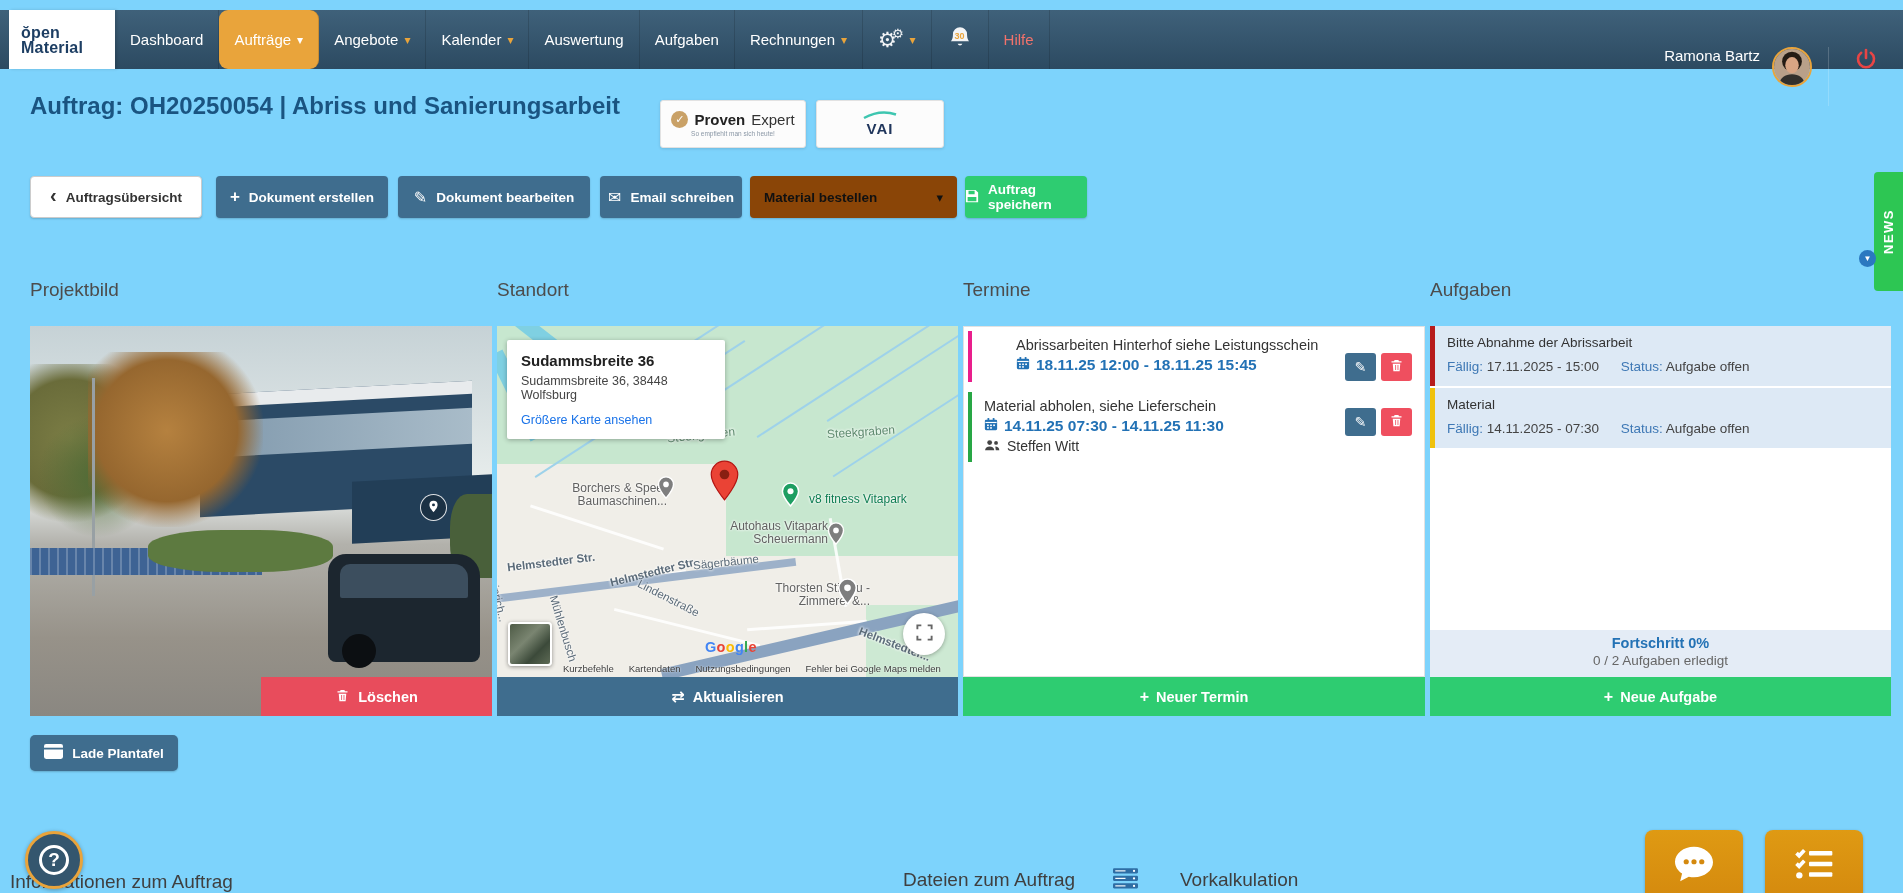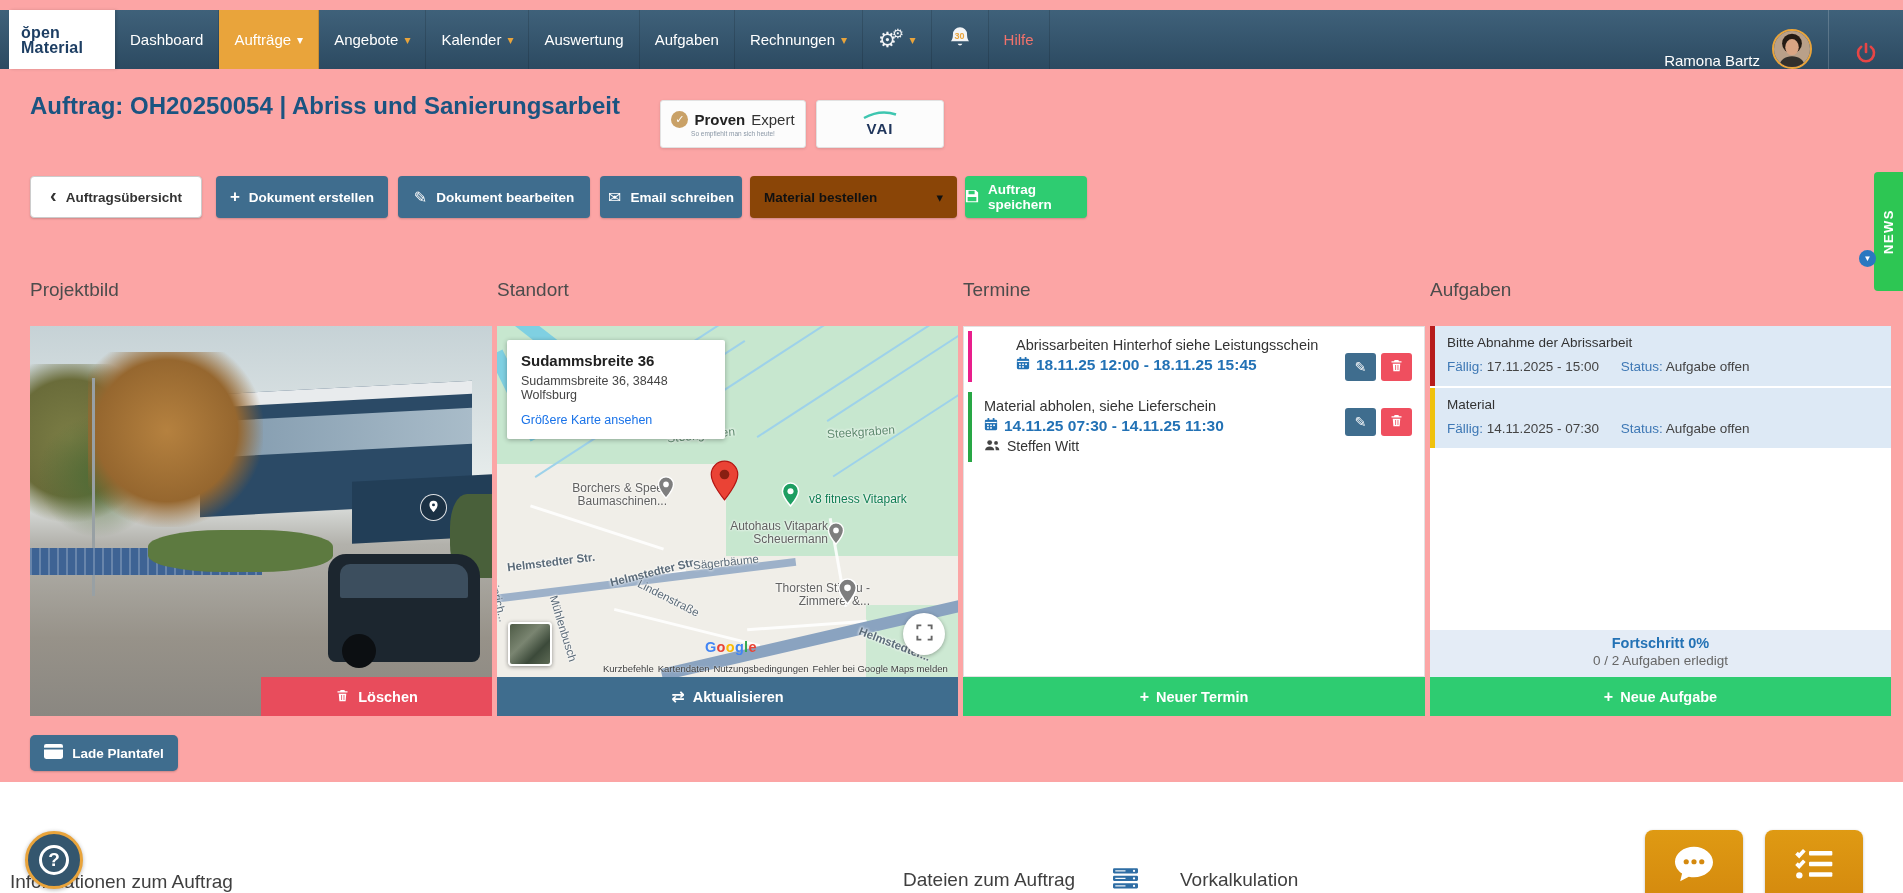--- a/index.html
+++ b/index.html
@@ -1,31 +1,31 @@
 <!DOCTYPE html>
 <html style="--navtop: #3f617a; --navbottom: #2c4a61; --accent: #e9a43b; --slate: #3f6d8e; --green: #2ecc71; --newsgreen: #2dc653; --red: #e84c5c; --brown: #8a4507; --dateblue: #2372b5; --lblblue: #3e78b5; --helpred: #f1726b; --amber: #d4890e; --termin1: #e91e8c; --termin2: #28a745; --aufgabe1: #b71c1c; --aufgabe2: #f0c20c;"><head>
 <meta charset="utf-8">
 <style>
   * { margin:0; padding:0; box-sizing:border-box; }
   html,body { width:1903px; height:893px; overflow:hidden; background:#fff;
     font-family:"Liberation Sans","DejaVu Sans",sans-serif; }
-  .page { position:relative; width:1903px; height:782px; background:#fca5a5; }
+  .page { position:relative; width:1903px; height:893px; background:#7dd3fc; }
 
   
   .navbar { position:absolute; left:0; top:10px; width:1903px; height:59px;
     background:linear-gradient(180deg,var(--navtop),var(--navbottom)); display:flex; align-items:stretch; }
   .logo-box { width:106px; margin-left:9px; background:#fff; display:flex; flex-direction:column;
     justify-content:center; padding-left:12px; box-shadow:2px 0 3px rgba(0,0,0,.15); cursor:pointer; }
   .logo-box div { font-weight:bold; font-size:16px; line-height:15px; color:#1d3e63; letter-spacing:.2px; }
   .navtab { display:flex; align-items:center; padding:0 15px; color:#fff; font-size:15px; gap:6px;
     border-right:1px solid rgba(0,0,0,.14); cursor:pointer; white-space:nowrap; }
-  .navtab.active { background:var(--accent); }
+  .navtab.active { background:var(--accent);border-radius:9px; }
   .caret { color:var(--accent); font-size:12px; }
   .navtab.active .caret { color:#fff; }
-  .nav-right { margin-left:auto; display:flex; align-items:flex-end;margin-top:37px; }
+  .nav-right { margin-left:auto; display:flex; align-items:flex-start;margin-top:37px; }
   .help-tab { color:var(--helpred); }
   .bell-wrap { position:relative; display:flex; align-items:center; }
   .bell-badge { position:absolute; left:50%; top:21px; transform:translateX(-50%);
     font-size:9px; font-weight:bold; color:var(--accent); }
   .username { color:#fff; font-size:15px; margin-right:12px; }
   .avatar { width:40px; height:40px; border-radius:50%; border:2px solid var(--accent);
     overflow:hidden; cursor:pointer; background:#caa habit; }
   .nav-sep { width:1px; height:59px; background:rgba(255,255,255,.18); margin-left:16px; }
   .power-btn { width:74px; display:flex; align-items:center; justify-content:center; cursor:pointer; }
 
@@ -122,22 +122,22 @@
   .m-card-addr { font-size:12.5px; color:#444; margin-top:5px; }
   .m-card-link { font-size:12.5px; color:#1a73e8; margin-top:11px; cursor:pointer; }
   .m-fullscreen { position:absolute; left:406px; top:287px; width:42px; height:42px; border-radius:50%;
     background:#fff; box-shadow:0 1px 4px rgba(0,0,0,.3); display:flex; align-items:center;
     justify-content:center; cursor:pointer; }
   .m-sat { position:absolute; left:11px; top:296px; width:44px; height:44px; border:2px solid #fff;
     border-radius:4px; box-shadow:0 1px 4px rgba(0,0,0,.4); cursor:pointer;
     background:linear-gradient(135deg,#4e5b46 0%,#7a8571 40%,#3c4a3a 70%,#5d6a55 100%); }
   .m-google { position:absolute; left:208px; top:313px; font-size:14.5px; font-weight:600;
     letter-spacing:.3px; cursor:pointer; }
-  .m-attr { position:absolute; left:66px; bottom:3px; display:flex; gap:4px; font-size:9.5px; color:#3c3c3c;
-    text-shadow:0 0 2px #fff;margin-left:40px; }
+  .m-attr { position:absolute; left:66px; bottom:3px; display:flex; gap:15px; font-size:9.5px; color:#3c3c3c;
+    text-shadow:0 0 2px #fff; }
   .m-attr span { cursor:pointer; white-space:nowrap; }
   .map-bar { position:absolute; left:0; bottom:0; width:100%; height:39px; background:var(--slate);
     color:#fff; font-size:14.5px; font-weight:600; display:flex; align-items:center; justify-content:center;
     gap:8px; cursor:pointer; }
 
   
   .t-list { position:absolute; left:0; top:0; width:462px; height:351px; background:#fff;
     border:1px solid #e2e2e2; padding:4px; }
   .t-item { position:relative; padding:6px 84px 8px 12px; }
   .t-item.t1 { border-left:4px solid var(--termin1);padding-left:44px; }

